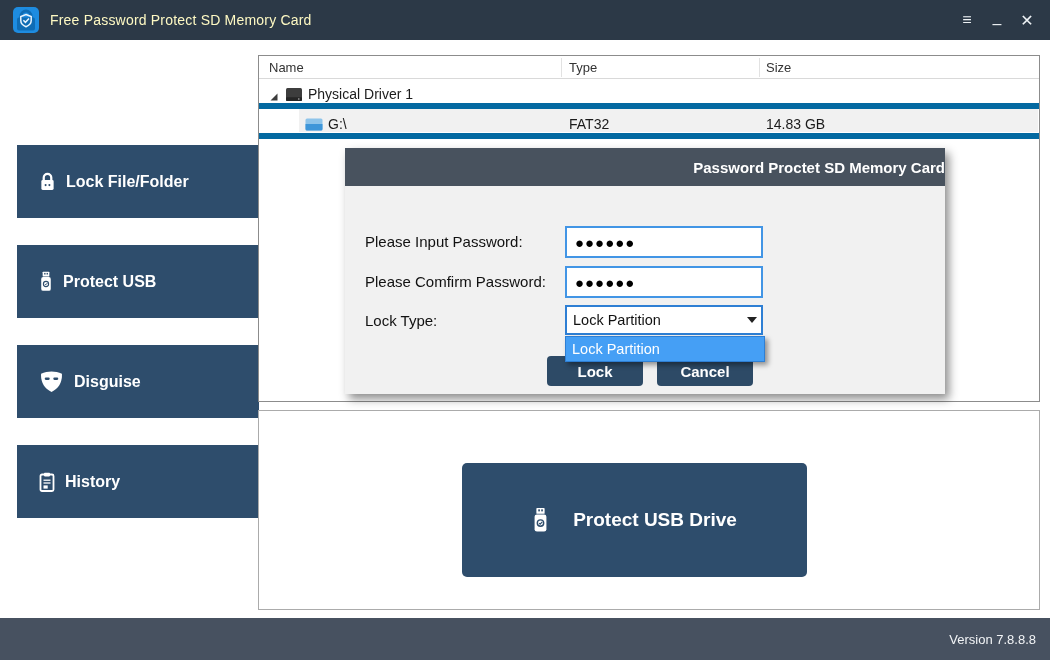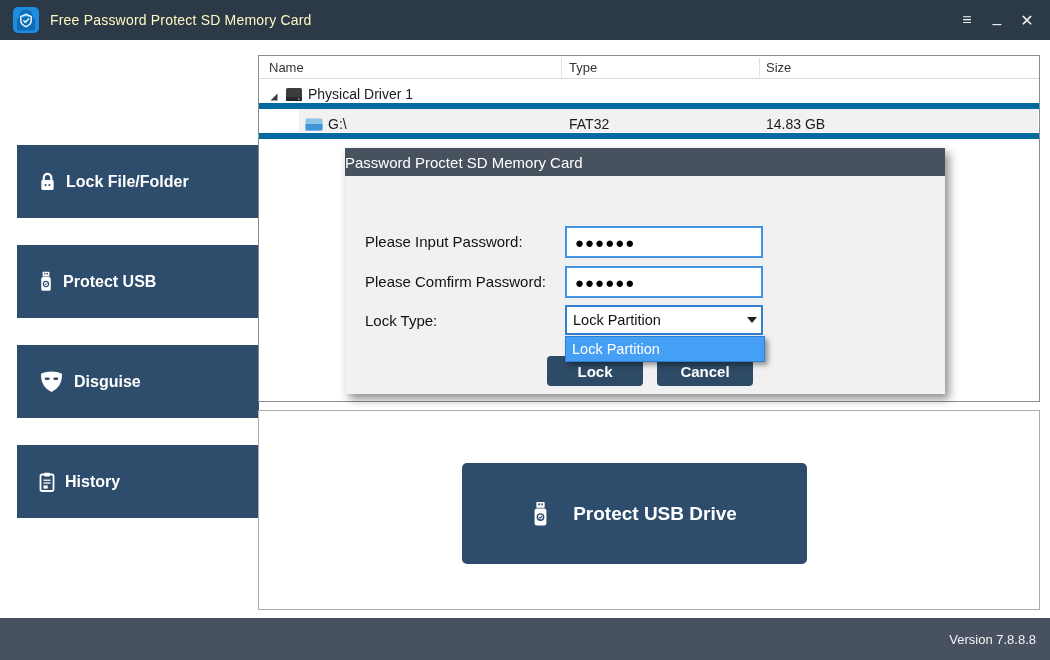--- a/index.html
+++ b/index.html
@@ -50,23 +50,23 @@
   }
   .expander { position:absolute; left:10px; top:10px; width:10px; height:10px; cursor:pointer; }
   .icn-abs { position:absolute; display:flex; }
   
   .dialog {
     position:absolute; left:345px; top:148px; width:600px; height:246px;
     background:var(--dialog_body_bg,#f1f1f1);
     box-shadow:4px 5px 9px rgba(0,0,0,.45);
   }
   .dialog-header {
-    height:28px; background:var(--dialog_header_bg,#48525e);
-    color:#fff; font-weight:normal; font-size:15px;
-    display:flex; align-items:center; justify-content:flex-start;
+    height:38px; background:var(--dialog_header_bg,#48525e);
+    color:#fff; font-weight:bold; font-size:15px;
+    display:flex; align-items:center; justify-content:flex-end;
   }
   .form-row { position:absolute; left:20px; right:20px; height:32px; }
   .form-row .f-label { position:absolute; left:0; top:0; height:32px; line-height:32px; font-size:15px; color:#111; }
   .pw-input {
     position:absolute; left:200px; top:0; width:198px; height:32px;
     border:2px solid var(--input_border,#4295e5); background:#fff;
     font-family:"Liberation Sans",sans-serif; font-size:15px; font-weight:bold;
     letter-spacing:1px; padding:0 8px; color:#000;
   }
   #row-pw1 { top:78px; } #row-pw2 { top:118px; } #row-type { top:157px; }
@@ -92,21 +92,21 @@
     background:var(--action_button,#2d4a66); color:#fff; border:none; border-radius:4px;
     font-family:"Liberation Sans",sans-serif; font-weight:bold; font-size:15px; cursor:pointer;
   }
   #btn-lock { left:202px; } #btn-cancel { left:312px; }
   
   .bottom-panel {
     position:absolute; left:258px; top:410px; width:782px; height:200px;
     background:#fff; border:1px solid #ababab;
   }
   .protect-usb-btn {
-    position:absolute; left:462px; top:463px; width:345px; height:101px;
+    position:absolute; left:462px; top:463px; width:345px; height:114px;
     background:var(--steel_button,#2e4d6c); border:none; border-radius:5px;
     color:#fff; font-family:"Liberation Sans",sans-serif; font-weight:bold; font-size:19px;
     display:flex; align-items:center; justify-content:center; gap:24px; cursor:pointer;
   }
   
   .footer {
     position:absolute; left:0; bottom:0; width:100%; height:42px;
     background:var(--footer_bg,#475160);
     display:flex; align-items:center; justify-content:flex-end;
     color:#f2f4f6; font-size:13px; padding-right:14px;

